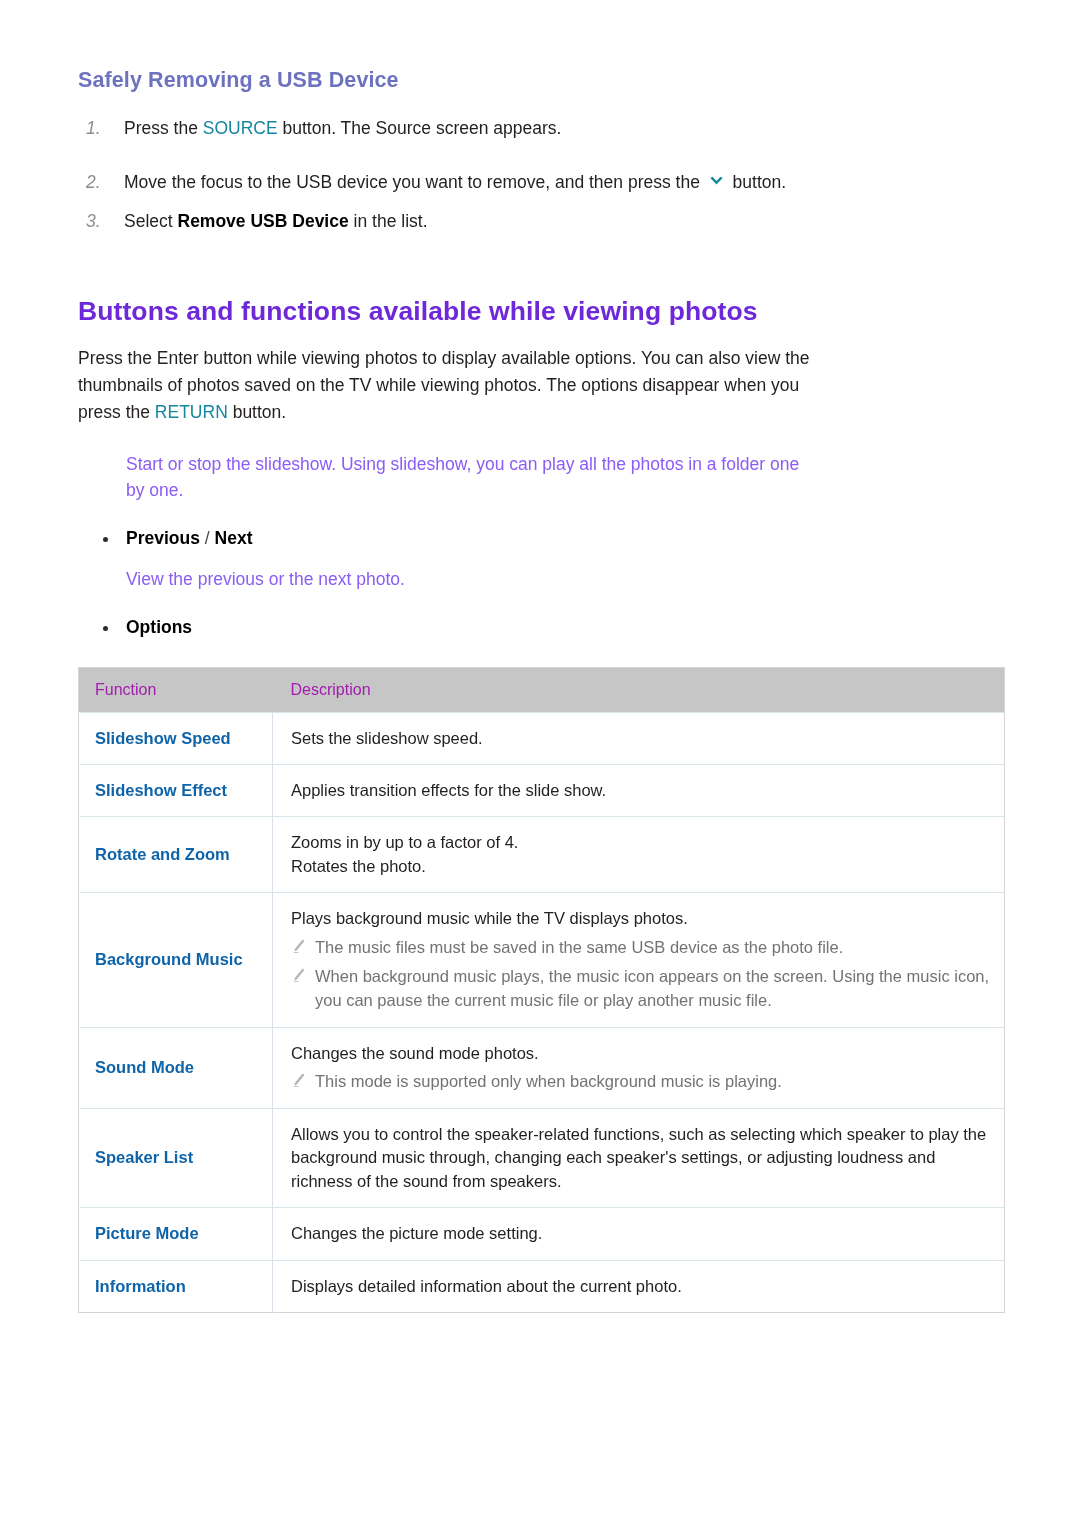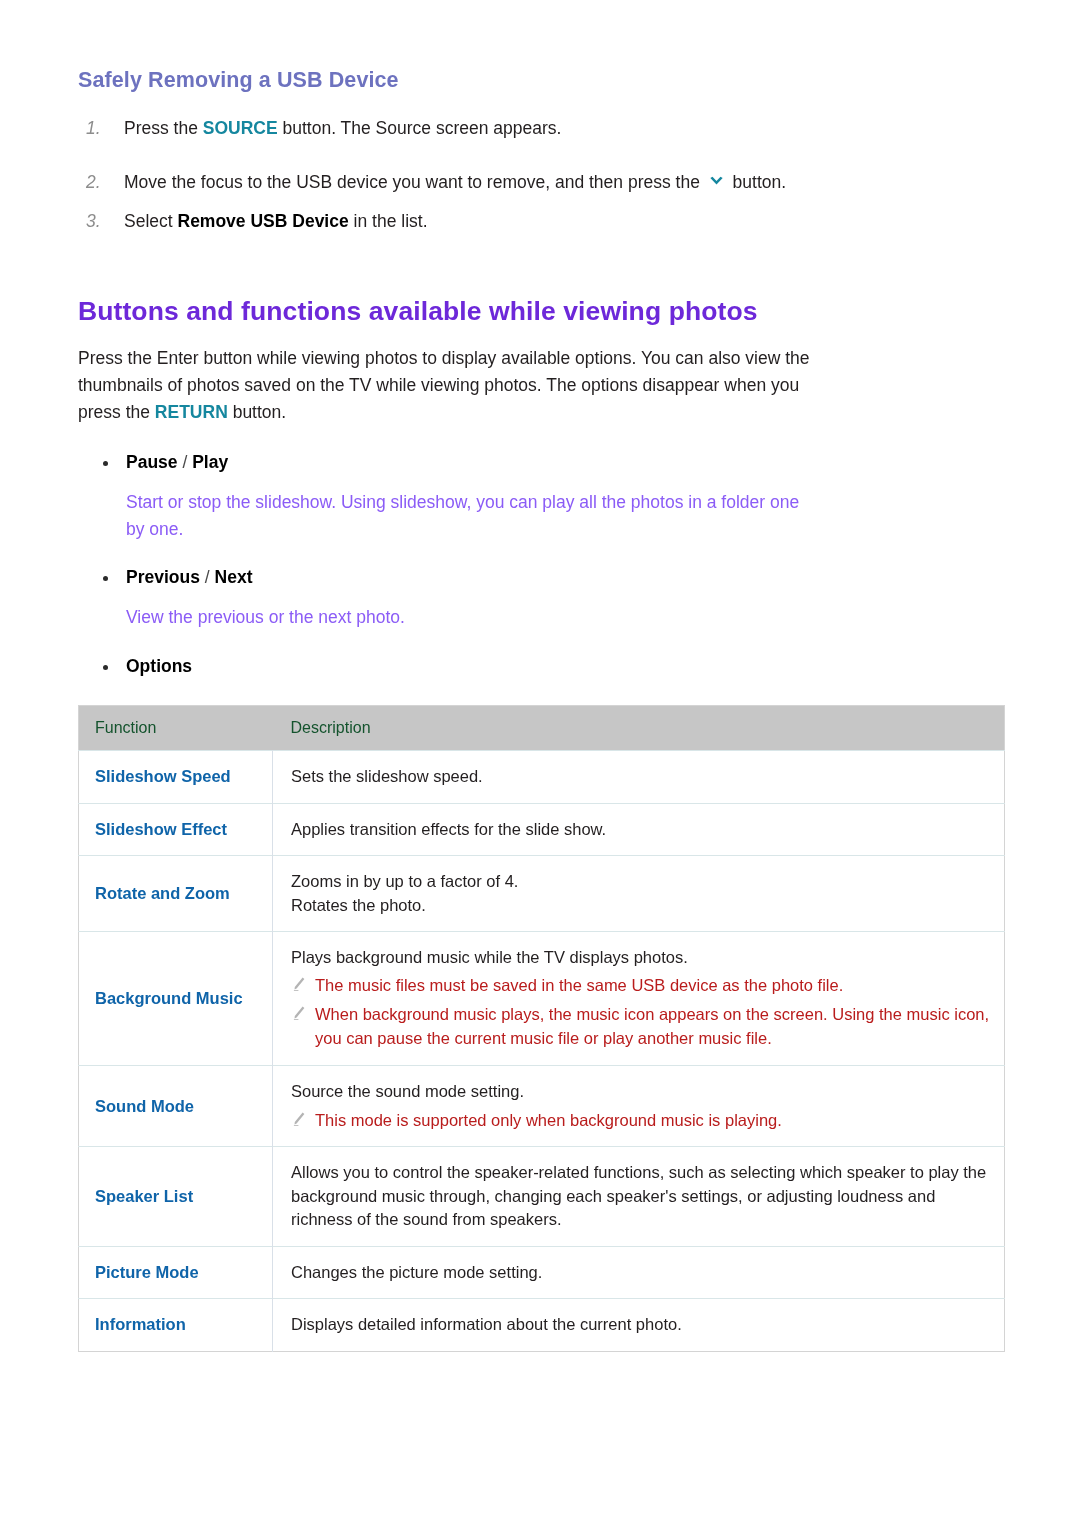--- a/index.html
+++ b/index.html
@@ -63,21 +63,21 @@
     width: 30px;
     text-align: left;
     color: #8d8d8d;
     font-size: 17.5px;
     font-style: italic;
   }
   .step-1 { margin-top: 22px; }
   .step-2 { margin-top: 28px; }
   .step-3 { margin-top: 12px; }
 
-  .kw-teal   { color: #15879f; font-weight: bold; }
+  .kw-teal   { color: #15879f; font-weight: normal; }
   .kw-blue   { color: #000000; font-weight: bold; }
   .sep       { color: #4a4a4a; font-weight: normal; }
 
   .chev {
     display: inline-block;
     vertical-align: -3px;
     width: 19px;
     height: 19px;
     margin: 0 2px;
   }
@@ -129,21 +129,21 @@
     border-collapse: collapse;
     margin-top: 27px;
     table-layout: fixed;
     border: 1px solid #d4d4d4;
   }
   .opt-table col.c1 { width: 194px; }
   .opt-table col.c2 { width: 732px; }
 
   .opt-table thead th {
     background: #c6c6c6;
-    color: #14532d;
+    color: #a21caf;
     font-size: 16px;
     font-weight: normal;
     text-align: left;
     padding: 12px 0 12px 16px;
     border: none;
     height: 20px;
   }
   .opt-table thead th.th-desc { padding-left: 18px; }
 
   .opt-table tbody td {
@@ -165,21 +165,21 @@
     font-size: 16.5px;
     line-height: 1.42;
     padding: 14px 14px 14px 18px;
   }
   .cell-desc .line { display: block; }
 
   .note {
     position: relative;
     display: block;
     padding-left: 24px;
-    color: #b91c1c;
+    color: #737373;
     margin-top: 5px;
     line-height: 1.45;
   }
   .note-icon {
     position: absolute;
     left: 0;
     top: 2px;
     width: 16px;
     height: 16px;
   }
@@ -199,21 +199,20 @@
             </svg></span><span> button.</span></span></li>
       <li class="step step-3"><span class="num">3.</span><span class="step-text"><span>Select </span><span class="kw-blue">Remove USB Device</span><span> in the list.</span></span></li>
     </ol>
 
   <h1 class="mainhead">Buttons and functions available while viewing photos</h1>
 
   <p class="intro" id="intro-host"><span>Press the Enter button while viewing photos to display available options. You can also view the thumbnails of photos saved on the TV while viewing photos. The options disappear when you press the </span><span class="kw-teal">RETURN</span><span> button.</span></p>
 
   <div id="features-host">
       <div class="feature">
-        <div class="feature-title"><span class="kw-blue">Pause</span><span class="sep"> / </span><span class="kw-blue">Play</span></div>
         <div class="feature-desc">Start or stop the slideshow. Using slideshow, you can play all the photos in a folder one by one.</div>
       </div>
       <div class="feature">
         <div class="feature-title"><span class="kw-blue">Previous</span><span class="sep"> / </span><span class="kw-blue">Next</span></div>
         <div class="feature-desc">View the previous or the next photo.</div>
       </div>
       <div class="feature">
         <div class="feature-title"><span class="kw-blue">Options</span></div>
       </div>
     </div>
@@ -263,21 +262,21 @@
                 <svg viewBox="0 0 16 16" width="16" height="16">
                   <path d="M11.6 1.6 L13.4 3.0 L5.6 12.6 L3.5 13.4 L3.8 11.1 Z" fill="#b4b4b4"></path>
                   <path d="M2.9 14.1 L7.4 14.1 L7.4 14.9 L2.9 14.9 Z" fill="#b4b4b4"></path>
                 </svg>
               </span>When background music plays, the music icon appears on the screen. Using the music icon, you can pause the current music file or play another music file.</span>
           </td>
         </tr>
         <tr>
           <td class="cell-fn">Sound Mode</td>
           <td class="cell-desc">
-            <span class="line">Source the sound mode setting.</span>
+            <span class="line">Changes the sound mode photos.</span>
             <span class="note"><span class="note-icon">
                 <svg viewBox="0 0 16 16" width="16" height="16">
                   <path d="M11.6 1.6 L13.4 3.0 L5.6 12.6 L3.5 13.4 L3.8 11.1 Z" fill="#b4b4b4"></path>
                   <path d="M2.9 14.1 L7.4 14.1 L7.4 14.9 L2.9 14.9 Z" fill="#b4b4b4"></path>
                 </svg>
               </span>This mode is supported only when background music is playing.</span>
           </td>
         </tr>
         <tr>
           <td class="cell-fn">Speaker List</td>

